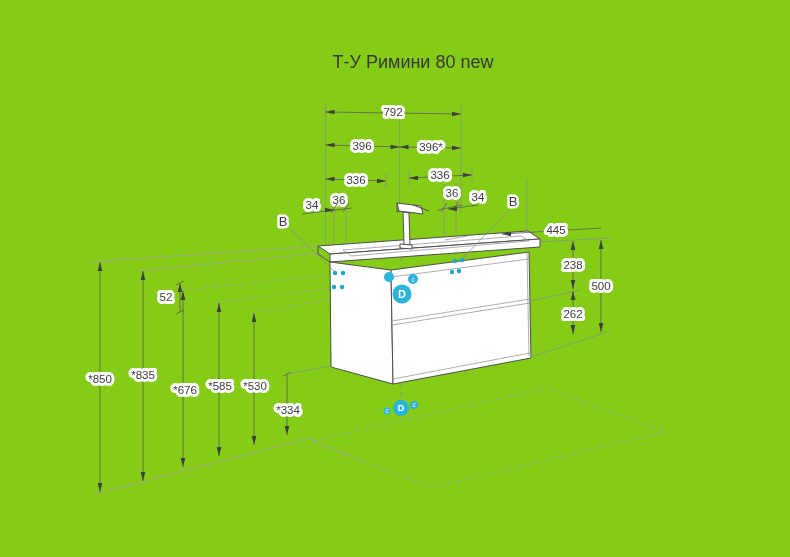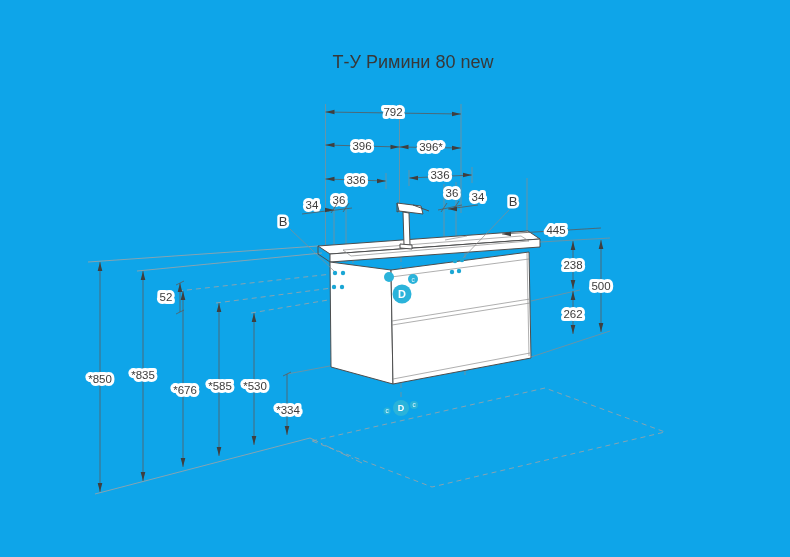--- a/index.html
+++ b/index.html
@@ -1,16 +1,16 @@
 <!DOCTYPE html>
 <html style="--accent: #2bb3da; --dot: #1ba6d4;"><head>
 <meta charset="utf-8">
 <style>
   html,body{margin:0;padding:0;background:#fff;}
-  #stage{position:relative;width:790px;height:557px;background:#0ea5e9;overflow:hidden;
+  #stage{position:relative;width:790px;height:557px;background:#84cc16;overflow:hidden;
          font-family:"Liberation Sans",sans-serif;}
   svg{position:absolute;left:0;top:0;}
   .ml{stroke:#4d4d4d;fill:none;stroke-width:1;stroke-linejoin:round;}
   .fw{fill:#fff;stroke:#4d4d4d;stroke-width:1;stroke-linejoin:round;}
   .tn{stroke:#8c8c8c;fill:none;stroke-width:.7;}
   .ll{stroke:#a3a3a3;fill:none;stroke-width:.8;}
   .dsh{stroke-dasharray:5 4;}
   .ddt{stroke-dasharray:9 3 2 3;}
   .dim{stroke:#5a5a5a;fill:none;stroke-width:.8;}
   .arr{fill:#3f3f3f;stroke:none;}

